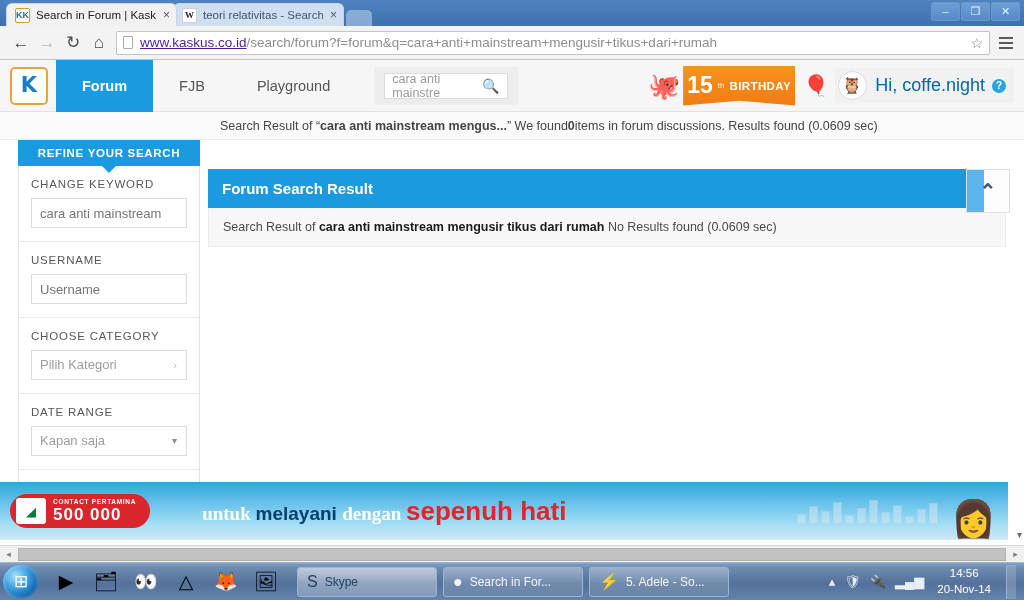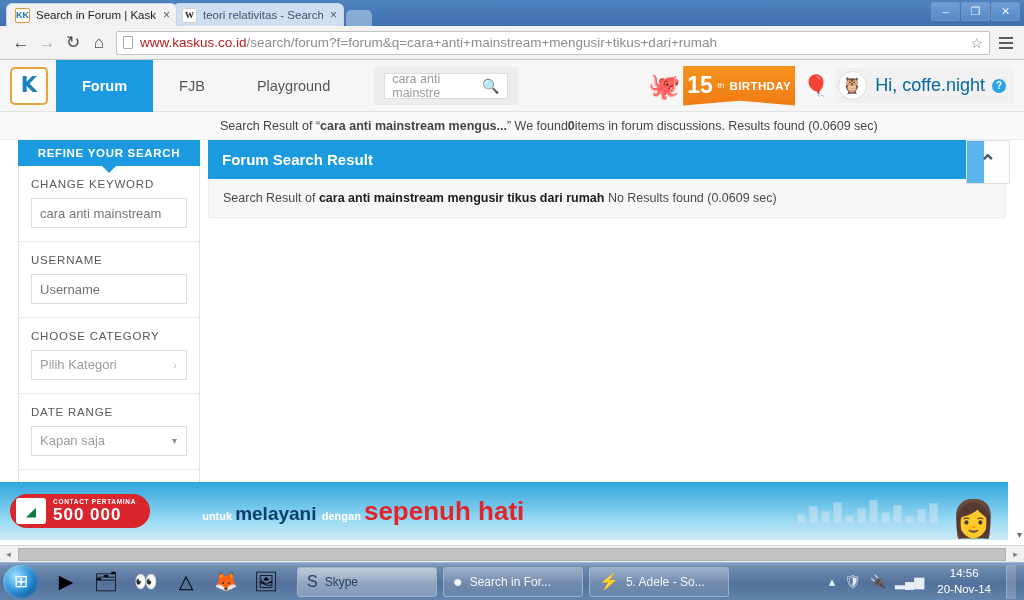--- a/index.html
+++ b/index.html
@@ -61,21 +61,21 @@
   .navbtn.disabled { color: #b8b8b8; }
   .omnibox {
     flex: 1; height: 24px; margin: 0 6px 0 4px; background: #fff;
     border: 1px solid #c3c3c3; border-radius: 2px; display: flex; align-items: center;
     padding: 0 6px; font-size: 13.5px; color: #8d8d8d; overflow: hidden; white-space: nowrap;
   }
   .omnibox .pageicon {
     width: 10px; height: 13px; border: 1px solid #a9a9a9; border-radius: 1px;
     margin-right: 7px; background: #fff; flex: 0 0 auto;
   }
-  .omnibox .host { color: #b91c1c; }
+  .omnibox .host { color: #4c1d95; text-decoration: underline; }
   .omnibox .star { margin-left: auto; color: #7a7a7a; font-size: 14px; padding-left: 8px; }
   .menubtn { width: 20px; display: flex; flex-direction: column; gap: 3px; align-items: center; }
   .menubtn span { display: block; width: 14px; height: 2px; background: #5a5a5a; }
 
   
   .viewport {
     position: absolute; left: 0; top: 60px; width: 1024px; height: 502px;
     background: #fff; overflow: hidden;
   }
 
@@ -161,21 +161,21 @@
   .fakeinput .caretdown { position: absolute; right: 9px; top: 0; color: #8e8e8e; font-size: 10px; }
   .field.actions { border-bottom: none; text-align: center; padding: 14px 12px 16px; }
   .refine-btn {
     background: #1c9ae0; color: #fff; border: none; font-size: 12.5px;
     padding: 8px 16px; cursor: pointer; font-family: "Liberation Sans", sans-serif;
   }
 
   .content { flex: 1; }
   .result-head {
     background: #1c9ae0; color: #fff; font-size: 15px; font-weight: bold;
-    padding: 11px 14px; position: relative;
+    padding: 11px 14px; position: relative; margin-top: 29px;
   }
   .result-body {
     background: #f7f7f7; border: 1px solid #ededed; border-top: none;
     padding: 12px 14px; font-size: 12.5px; color: #4a4a4a;
   }
   .result-body b { color: #1c1c1c; }
   .backtotop {
     position: absolute; right: -4px; top: 0px; width: 44px; height: 44px;
     background: #fdfdfd; border: 1px solid #e0e0e0;
     display: flex; align-items: center; justify-content: center;
@@ -200,21 +200,21 @@
     width: 30px; height: 26px; background: #fff; border-radius: 3px; margin-right: 7px;
     display: flex; align-items: center; justify-content: center; font-size: 13px; color: #0a7a3c;
   }
   .pertamina .ptext { line-height: 1; }
   .pertamina .pcontact { font-size: 6.5px; font-weight: bold; letter-spacing: .7px; display: block; }
   .pertamina .pnum { font-size: 17px; font-weight: bold; letter-spacing: 1px; }
   .bantext { margin-left: 52px; line-height: 1.08; }
   .bl1 { font-size: 19px; color: #fff; font-weight: bold; }
   .bl1 .w2 { color: #0b3e6e; }
   .bl2 { font-size: 19px; text-align: right; }
-  .bl2 .a { color: #fff; font-weight: bold; font-size: 11px; }
+  .bl2 .a { color: #fff; font-weight: bold; font-size: 19px; font-family: Liberation Serif, serif; }
   .bl2 .b { color: #0b3e6e; font-weight: bold; }
   .bl2 .c { color: #e1262b; font-weight: bold; font-size: 26px; }
   .skyline {
     margin-left: auto; margin-right: 70px; display: flex; align-items: flex-end;
     gap: 3px; opacity: .55; height: 26px;
   }
   .skyline i { display: block; width: 9px; background: #cfe6f4; border: 1px solid #b5d7ec; }
   .lady {
     position: absolute; right: 6px; bottom: 0; width: 56px; height: 56px;
     display: flex; align-items: flex-end; justify-content: center; font-size: 36px;

